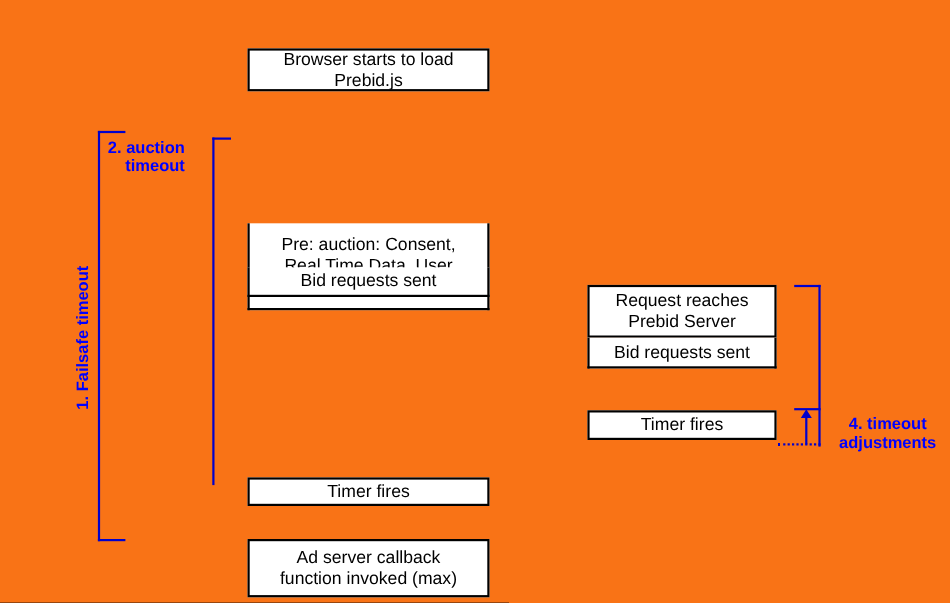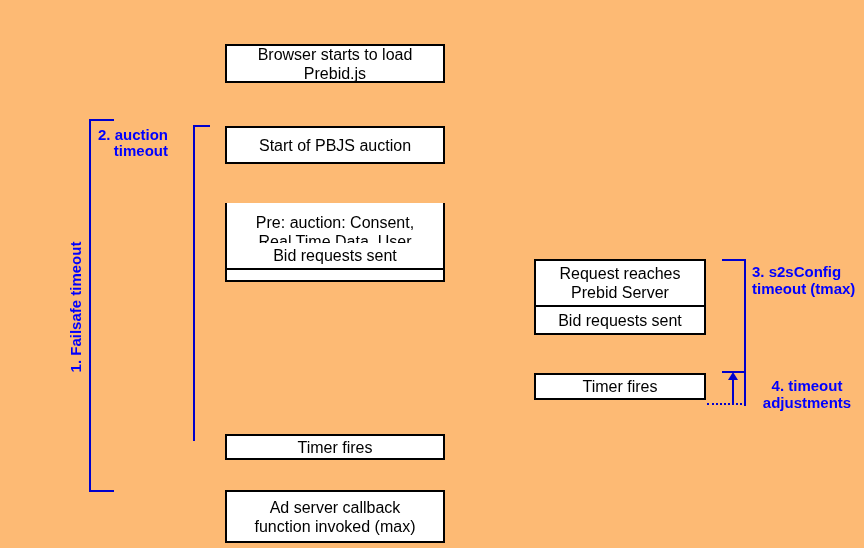--- a/index.html
+++ b/index.html
@@ -4,21 +4,21 @@
 <style>
   html, body {
     margin: 0;
     padding: 0;
     background: #000000;
   }
   .canvas {
     position: relative;
     width: 864px;
     height: 548px;
-    background: #fdba74;
+    background: #f97316;
     overflow: hidden;
     font-family: "Liberation Sans", sans-serif;
   }
   
   .box {
     position: absolute;
     box-sizing: border-box;
     background: #ffffff;
     color: #000000;
     border: 2px solid #000000;
@@ -97,21 +97,20 @@
   .lab-s2s { left: 752px; top: 263px; width: 110px; text-align: left; }
   .lab-adj { left: 752px; top: 377px; width: 110px; text-align: center; }
 </style>
 </head>
 <body>
 
 <div class="canvas">
 
   <div class="box lcol b-l1">Browser starts to load
 Prebid.js</div>
-  <div class="box lcol b-l2">Start of PBJS auction</div>
   <div class="box lcol b-l3 no-top">Pre: auction: Consent,
 Real Time Data, User
 ID modules</div>
   <div class="box lcol b-l4 no-top">Bid requests sent</div>
   <div class="box lcol b-l6">Timer fires</div>
   <div class="box rcol b-r1">Request reaches
 Prebid Server</div>
 
   <div class="box lcol b-l7">Ad server callback
 function invoked (max)</div>
@@ -129,18 +128,16 @@
   <div class="bline s2s-t1"></div>
   <div class="bline s2s-t2"></div>
 
   <div class="adj-dot"></div>
   <div class="bline arr-line"></div>
   <div class="arr-head"></div>
 
   <div class="blabel lab-failsafe">1. Failsafe timeout</div>
   <div class="blabel lab-auction">2. auction
 timeout</div>
-  <div class="blabel lab-s2s">3. s2sConfig
-timeout (tmax)</div>
   <div class="blabel lab-adj">4. timeout
 adjustments</div>
 
 </div>
 
 </body></html>

